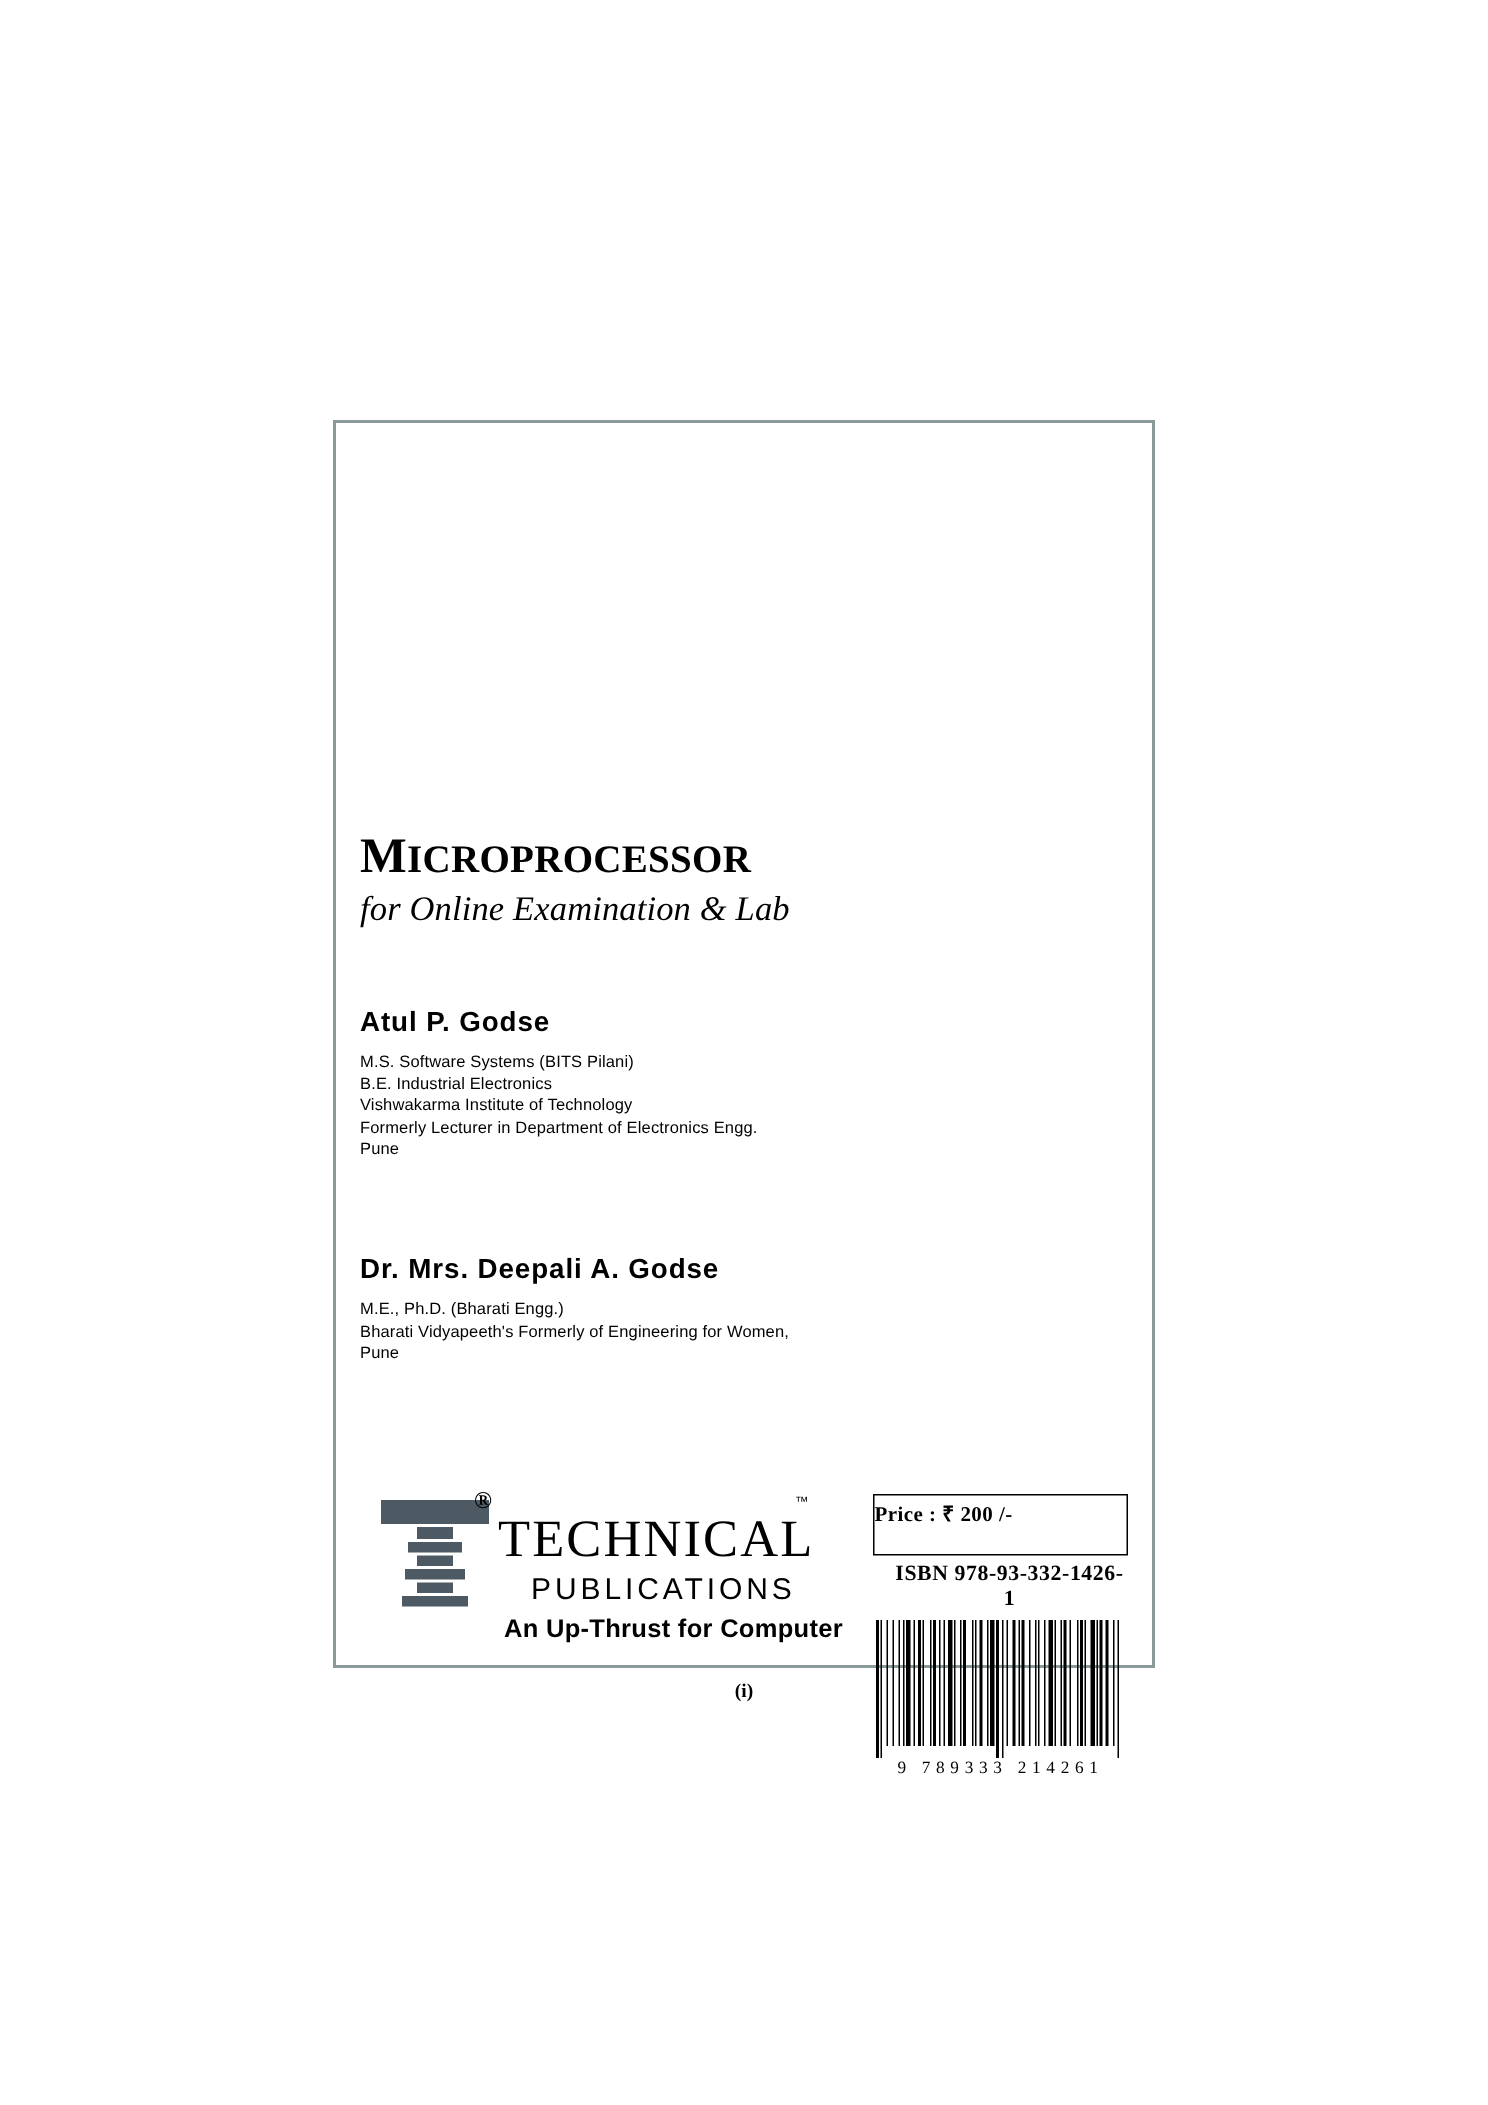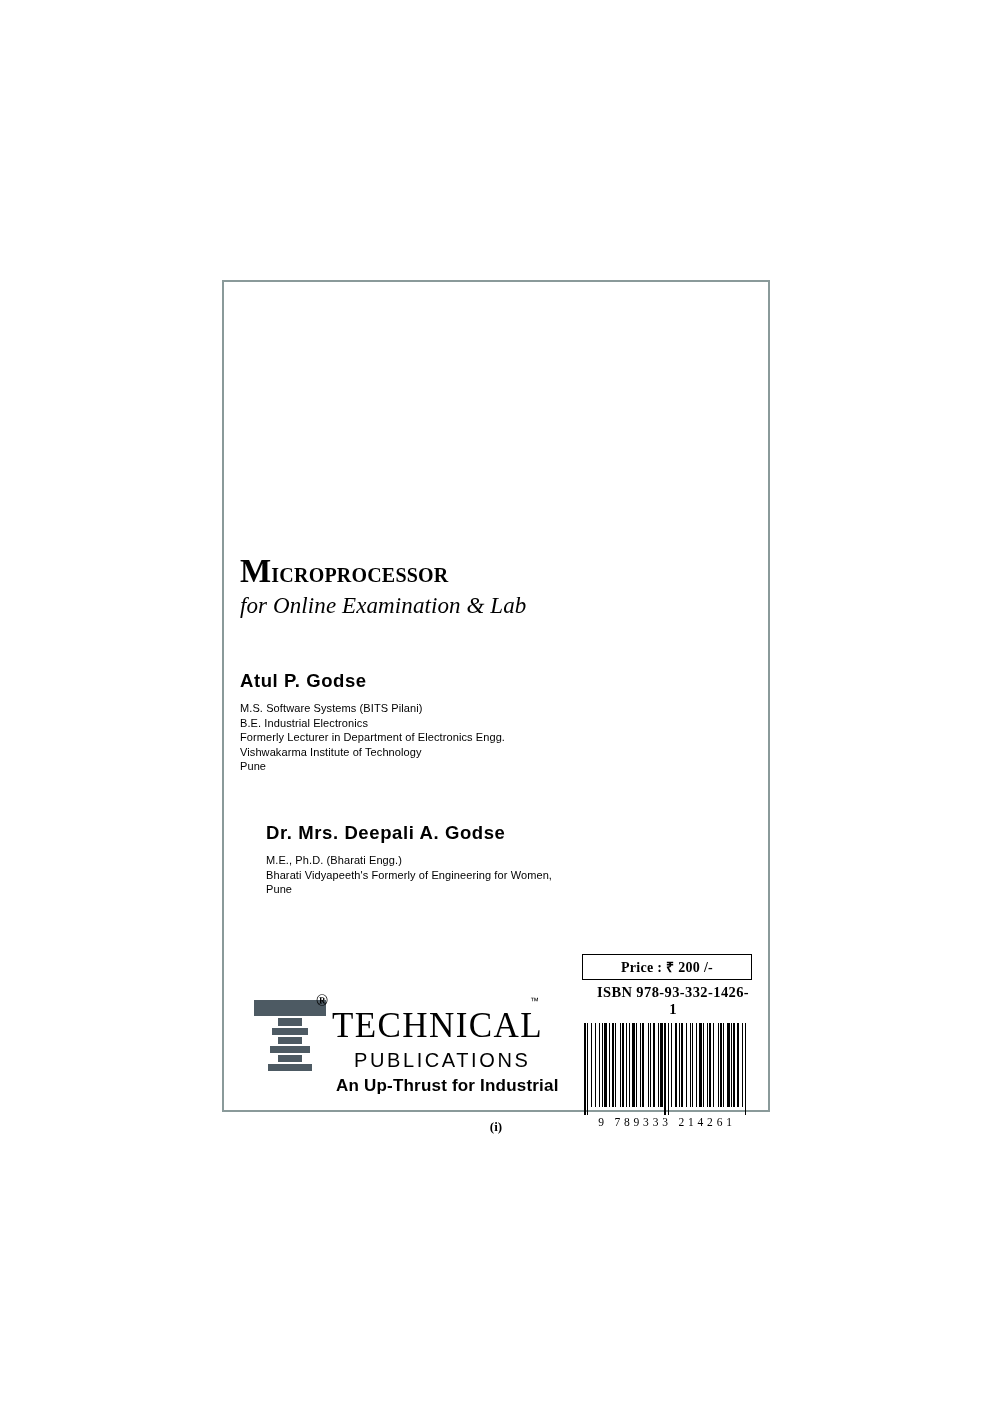--- a/index.html
+++ b/index.html
@@ -39,39 +39,39 @@
     font-weight: bold;
     font-size: 33px;
     line-height: 1.05;
     color: #000000;
     letter-spacing: 0.2px;
   }
   .book-title .cap {
     font-size: 33px;
   }
   .book-title .small-cap {
-    font-size: 20px;
+    font-size: 26px;
   }
   .book-subtitle {
     font-family: "Liberation Serif", serif;
     font-style: italic;
     font-size: 23px;
     color: #000000;
     margin-top: 4px;
     letter-spacing: 0.1px;
   }
 
   
   .author-block {
     position: absolute;
     left: 16px;
     width: 500px;
   }
   #author-1-block { top: 388px; }
-  #author-2-block { top: 540px; margin-left: 26px; }
+  #author-2-block { top: 553px; }
 
   .author-name {
     font-family: "Liberation Sans", sans-serif;
     font-weight: bold;
     font-size: 18.5px;
     color: #000000;
     letter-spacing: 0.6px;
     margin-bottom: 9px;
   }
   .author-cred {
@@ -149,26 +149,27 @@
 
   
   #barcode-block {
     position: absolute;
     left: 358px;
     top: 672px;
     width: 170px;
   }
   #price-box {
     border: 1.5px solid #000;
-    text-align: center;
+    text-align: left;
     font-family: "Liberation Serif", serif;
     font-weight: bold;
     font-size: 14px;
-    padding: 2px 0 3px 0;
+    padding: 2px 0 17px 0;
     letter-spacing: 0.3px;
+    margin-top: 42px;
   }
   #isbn-text {
     font-family: "Liberation Serif", serif;
     font-weight: bold;
     font-size: 14.5px;
     letter-spacing: 0.4px;
     text-align: center;
     margin-top: 4px;
     margin-left: 12px;
   }
@@ -213,22 +214,22 @@
 
   <div class="title-block">
     <div class="book-title"><span class="cap">M</span><span class="small-cap">ICROPROCESSOR</span></div>
     <div class="book-subtitle">for Online Examination &amp; Lab</div>
   </div>
 
   <div class="author-block" id="author-1-block">
     <div class="author-name">Atul P. Godse</div>
     <div class="author-cred">M.S. Software Systems (BITS Pilani)</div>
     <div class="author-cred">B.E. Industrial Electronics</div>
+    <div class="author-cred">Vishwakarma Institute of Technology</div>
     <div class="author-cred">Formerly Lecturer in Department of Electronics Engg.</div>
-    <div class="author-cred">Vishwakarma Institute of Technology</div>
     <div class="author-cred">Pune</div>
   </div>
 
   <div class="author-block" id="author-2-block">
     <div class="author-name">Dr. Mrs. Deepali  A. Godse</div>
     <div class="author-cred">M.E., Ph.D. (Bharati Engg.)</div>
     <div class="author-cred">Bharati Vidyapeeth's Formerly of Engineering for Women,</div>
     <div class="author-cred">Pune</div>
   </div>
 
@@ -239,21 +240,21 @@
       <div class="bar" style="left:18px; top:28px; width:36px; height:7px;"></div>
       <div class="bar" style="left:24px; top:37px; width:24px; height:7px;"></div>
       <div class="bar" style="left:16px; top:46px; width:40px; height:7px;"></div>
       <div class="bar" style="left:24px; top:55px; width:24px; height:7px;"></div>
       <div class="bar" style="left:14px; top:64px; width:44px; height:7px;"></div>
     </div>
     <div id="logo-reg">®</div>
     <div id="brand-technical">TECHNICAL</div>
     <div id="logo-tm">™</div>
     <div id="brand-publications">PUBLICATIONS</div>
-    <div id="brand-tagline">An Up-Thrust for Industrial</div>
+    <div id="brand-tagline">An Up-Thrust for Computer</div>
   </div>
 
   <div id="barcode-block">
     <div id="price-box">Price : ₹ 200 /-</div>
     <div id="isbn-text">ISBN 978-93-332-1426-1</div>
     <div id="barcode">
         <div class="b" style="left: 2px; width: 1.93129px; height: 92px;"></div>
         <div class="b" style="left: 5.34694px; width: 1px; height: 92px;"></div>
         <div class="b" style="left: 8.69388px; width: 1px; height: 84px;"></div>
         <div class="b" style="left: 13.1565px; width: 1px; height: 84px;"></div>

